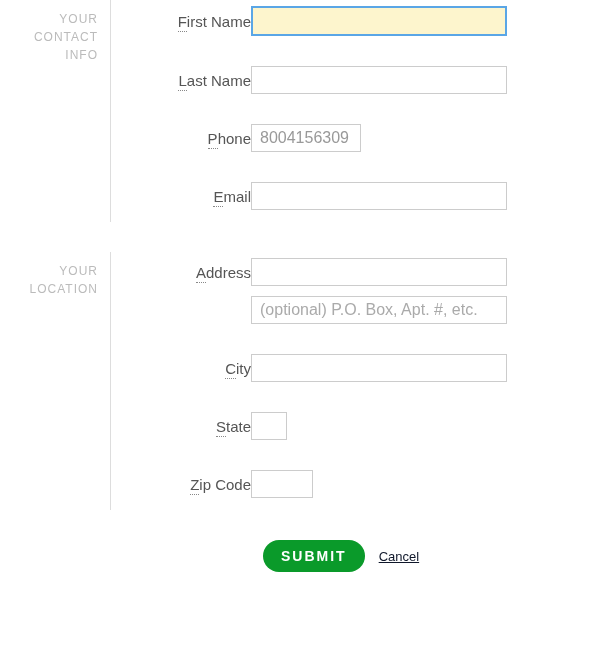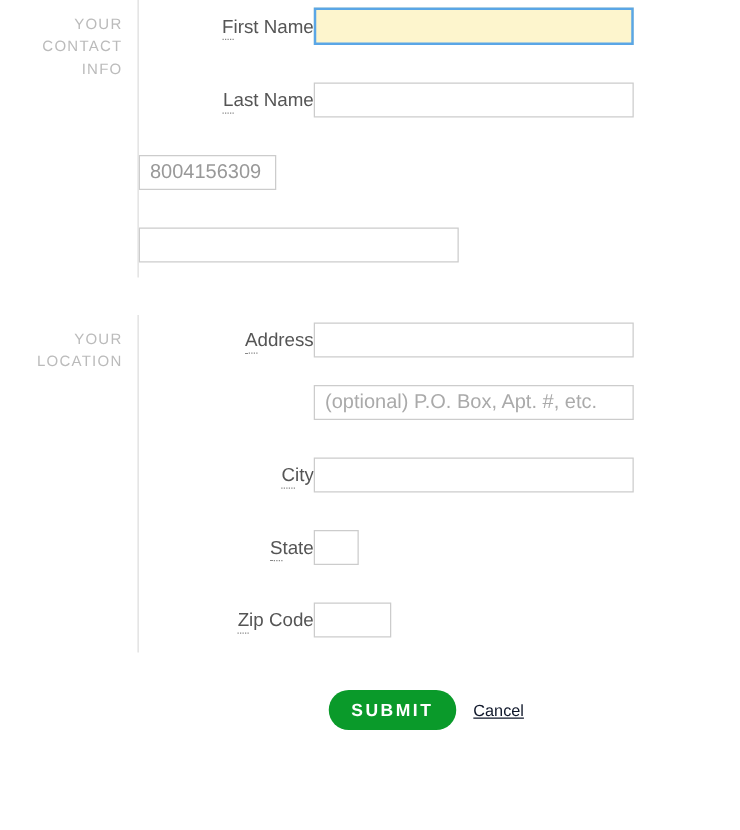--- a/index.html
+++ b/index.html
@@ -33,21 +33,21 @@
   .fields {
     flex: 1;
     padding: 6px 0 6px 0;
   }
   .field-row {
     display: flex;
     align-items: center;
     margin-bottom: 30px;
   }
   .field-row.tight {
-    margin-bottom: 22px;
+    margin-bottom: 10px;
   }
   .field-row.last {
     margin-bottom: 6px;
   }
   .field-label {
     width: 140px;
     text-align: right;
     color: #555;
     font-size: 15px;
   }
@@ -116,24 +116,26 @@
       <label class="field-label"><span class="underline-first">F</span><span>irst Name</span></label>
       <input type="text" class="w-full focused" value="" style="">
     </div>
 
     <div class="field-row">
       <label class="field-label"><span class="underline-first">L</span><span>ast Name</span></label>
       <input type="text" class="w-full" value="" style="">
     </div>
 
     <div class="field-row">
+      <label class="field-label"><span class="underline-first">P</span><span>hone</span></label>
       <input type="text" class="w-phone readonly" value="8004156309" style="">
     </div>
 
     <div class="field-row last">
+      <label class="field-label"><span class="underline-first">E</span><span>mail</span></label>
       <input type="text" class="w-full" value="" style="">
     </div>
 
   </div>
 </div>
 
 <div class="form-section">
   <div class="section-label">
     <span>YOUR</span><br>
     <span>LOCATION</span>

